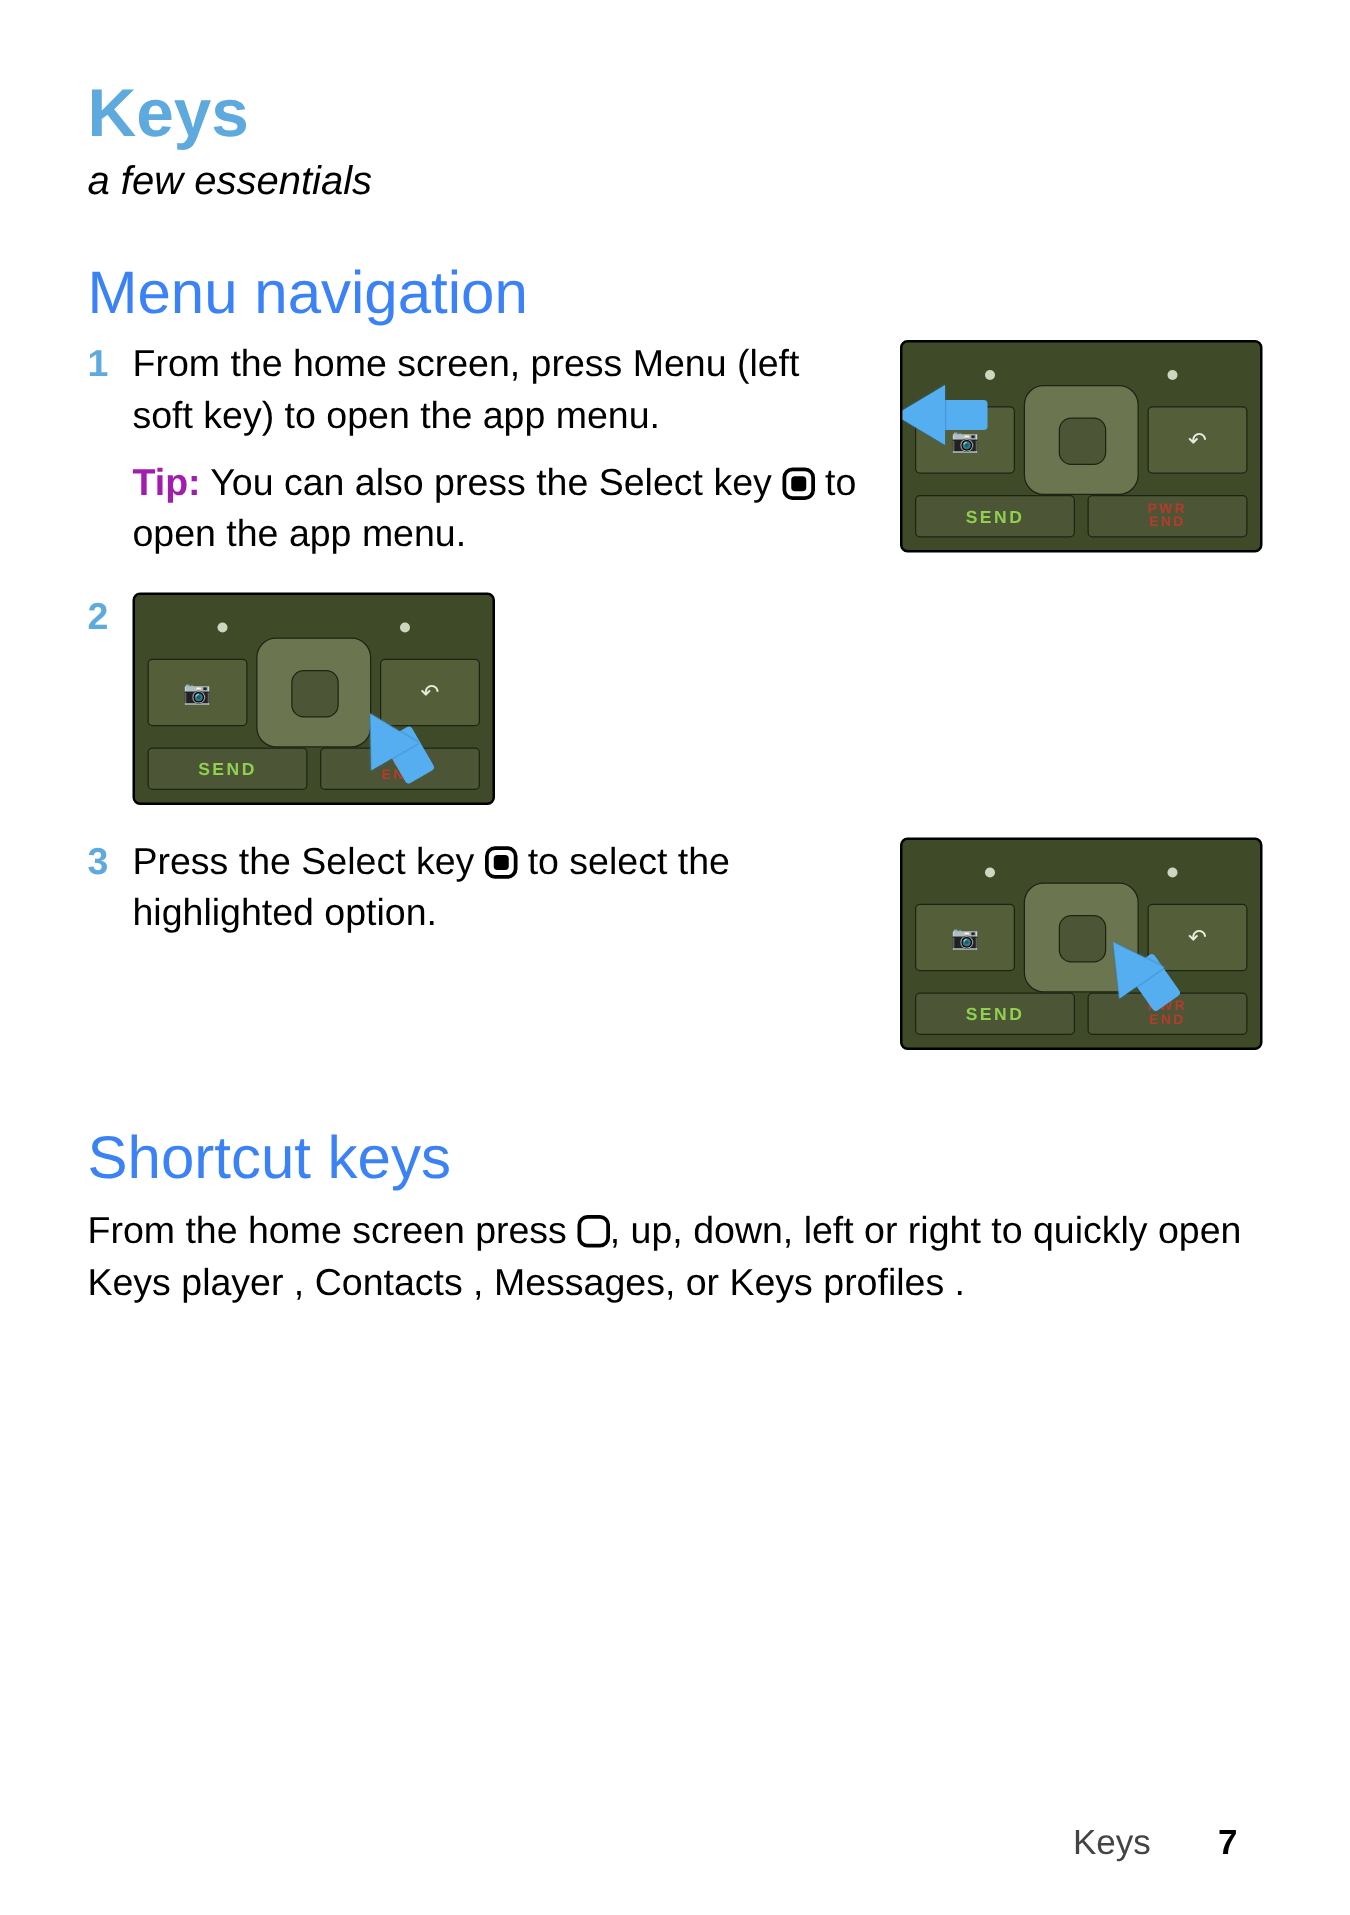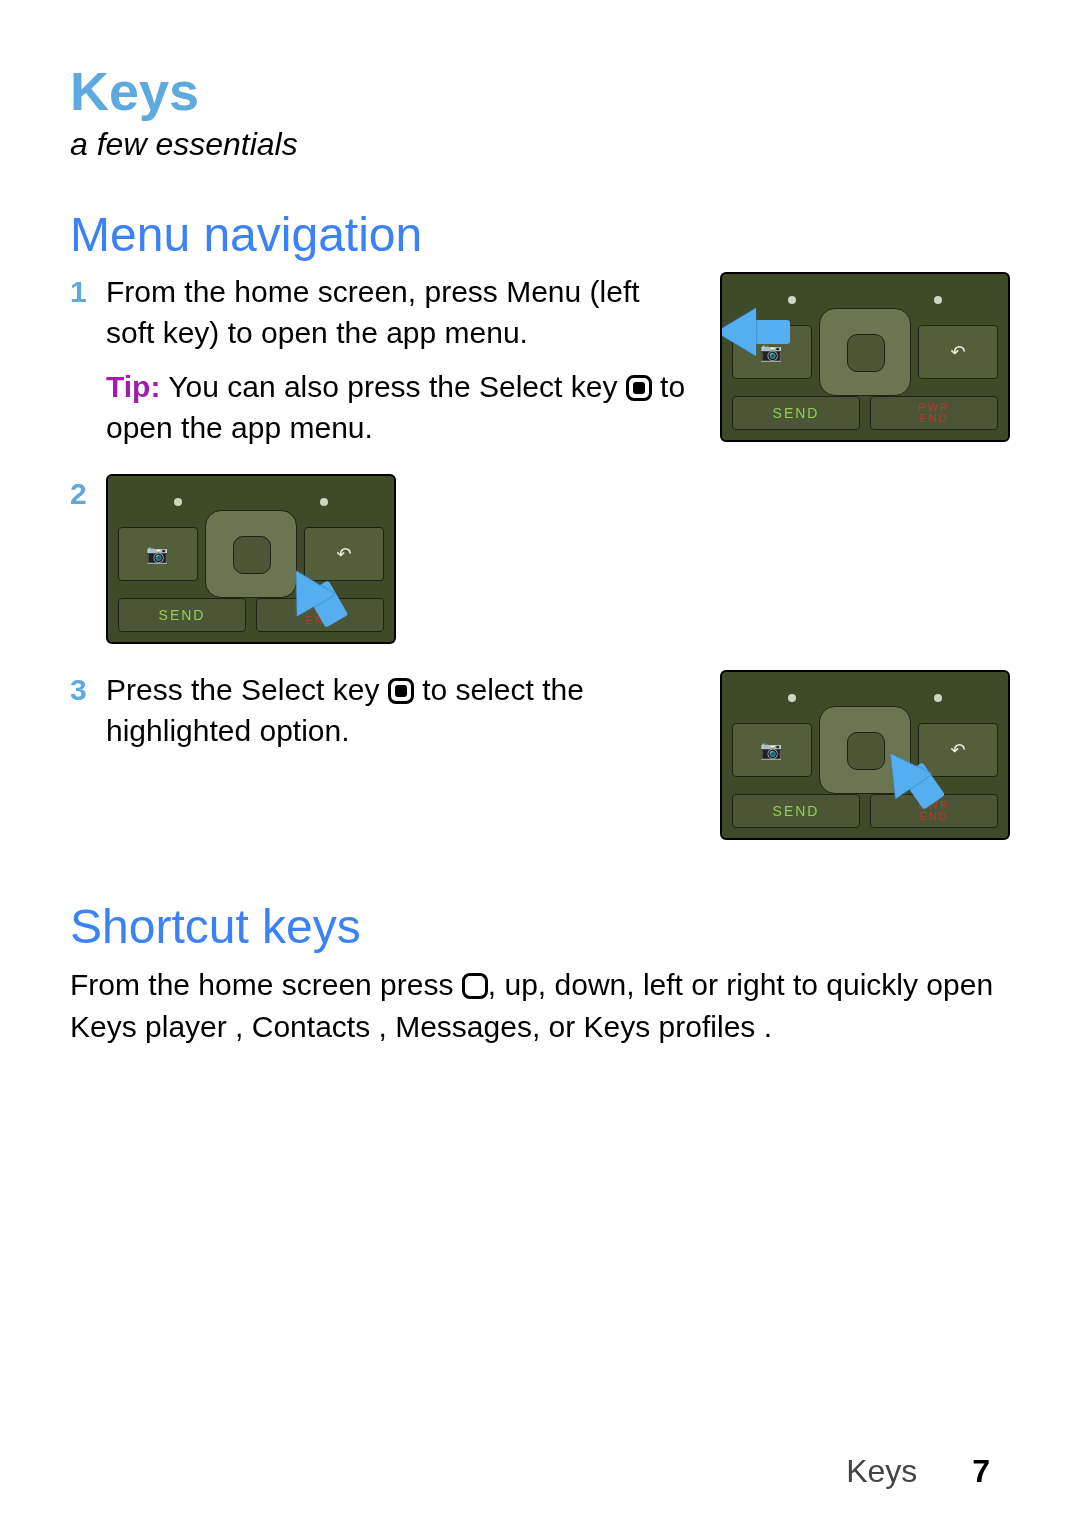--- a/index.html
+++ b/index.html
@@ -118,21 +118,21 @@
   .keypad .bottom-row {
     position: absolute; bottom: 8px; left: 10px; right: 10px; height: 38px;
     display: flex; justify-content: space-between; align-items: center;
   }
   .keypad .call-btn {
     width: 128px; height: 34px;
     background: #4c5637;
     border: 1px solid #1e2414;
     border-radius: 4px;
     display: flex; align-items: center; justify-content: center;
-    font-size: 14px; font-weight: normal; letter-spacing: 2px;
+    font-size: 14px; font-weight: bold; letter-spacing: 2px;
   }
   .send-lbl { color: #8fd14f; }
   .end-lbl  { color: #b83a2a; font-size: 11px; line-height: 1; text-align: center; }
   .arrow {
     position: absolute;
     width: 0; height: 0;
     z-index: 5;
   }
   .arrow-tail {
     position: absolute;
@@ -165,21 +165,21 @@
     border-right: 22px solid transparent;
     border-bottom: 40px solid #55aef0;
     transform: rotate(-35deg);
     filter: drop-shadow(0 0 1px #2a6ca5);
   }
   .kp3 .arrow-tail { right: 72px; bottom: 32px; width: 26px; height: 40px; border-radius: 3px; transform: rotate(-35deg); }
   .footer {
     position: absolute;
     bottom: 42px; left: 0; right: 90px;
     text-align: right;
-    font-size: 32px;
+    font-size: 28px;
     color: #444;
   }
   .footer .pg { font-weight: bold; color: #000; margin-left: 46px; }
 </style>
 </head>
 <body>
 
 <h1 class="title">Keys</h1>
 <div class="subtitle">a few essentials</div>
 

